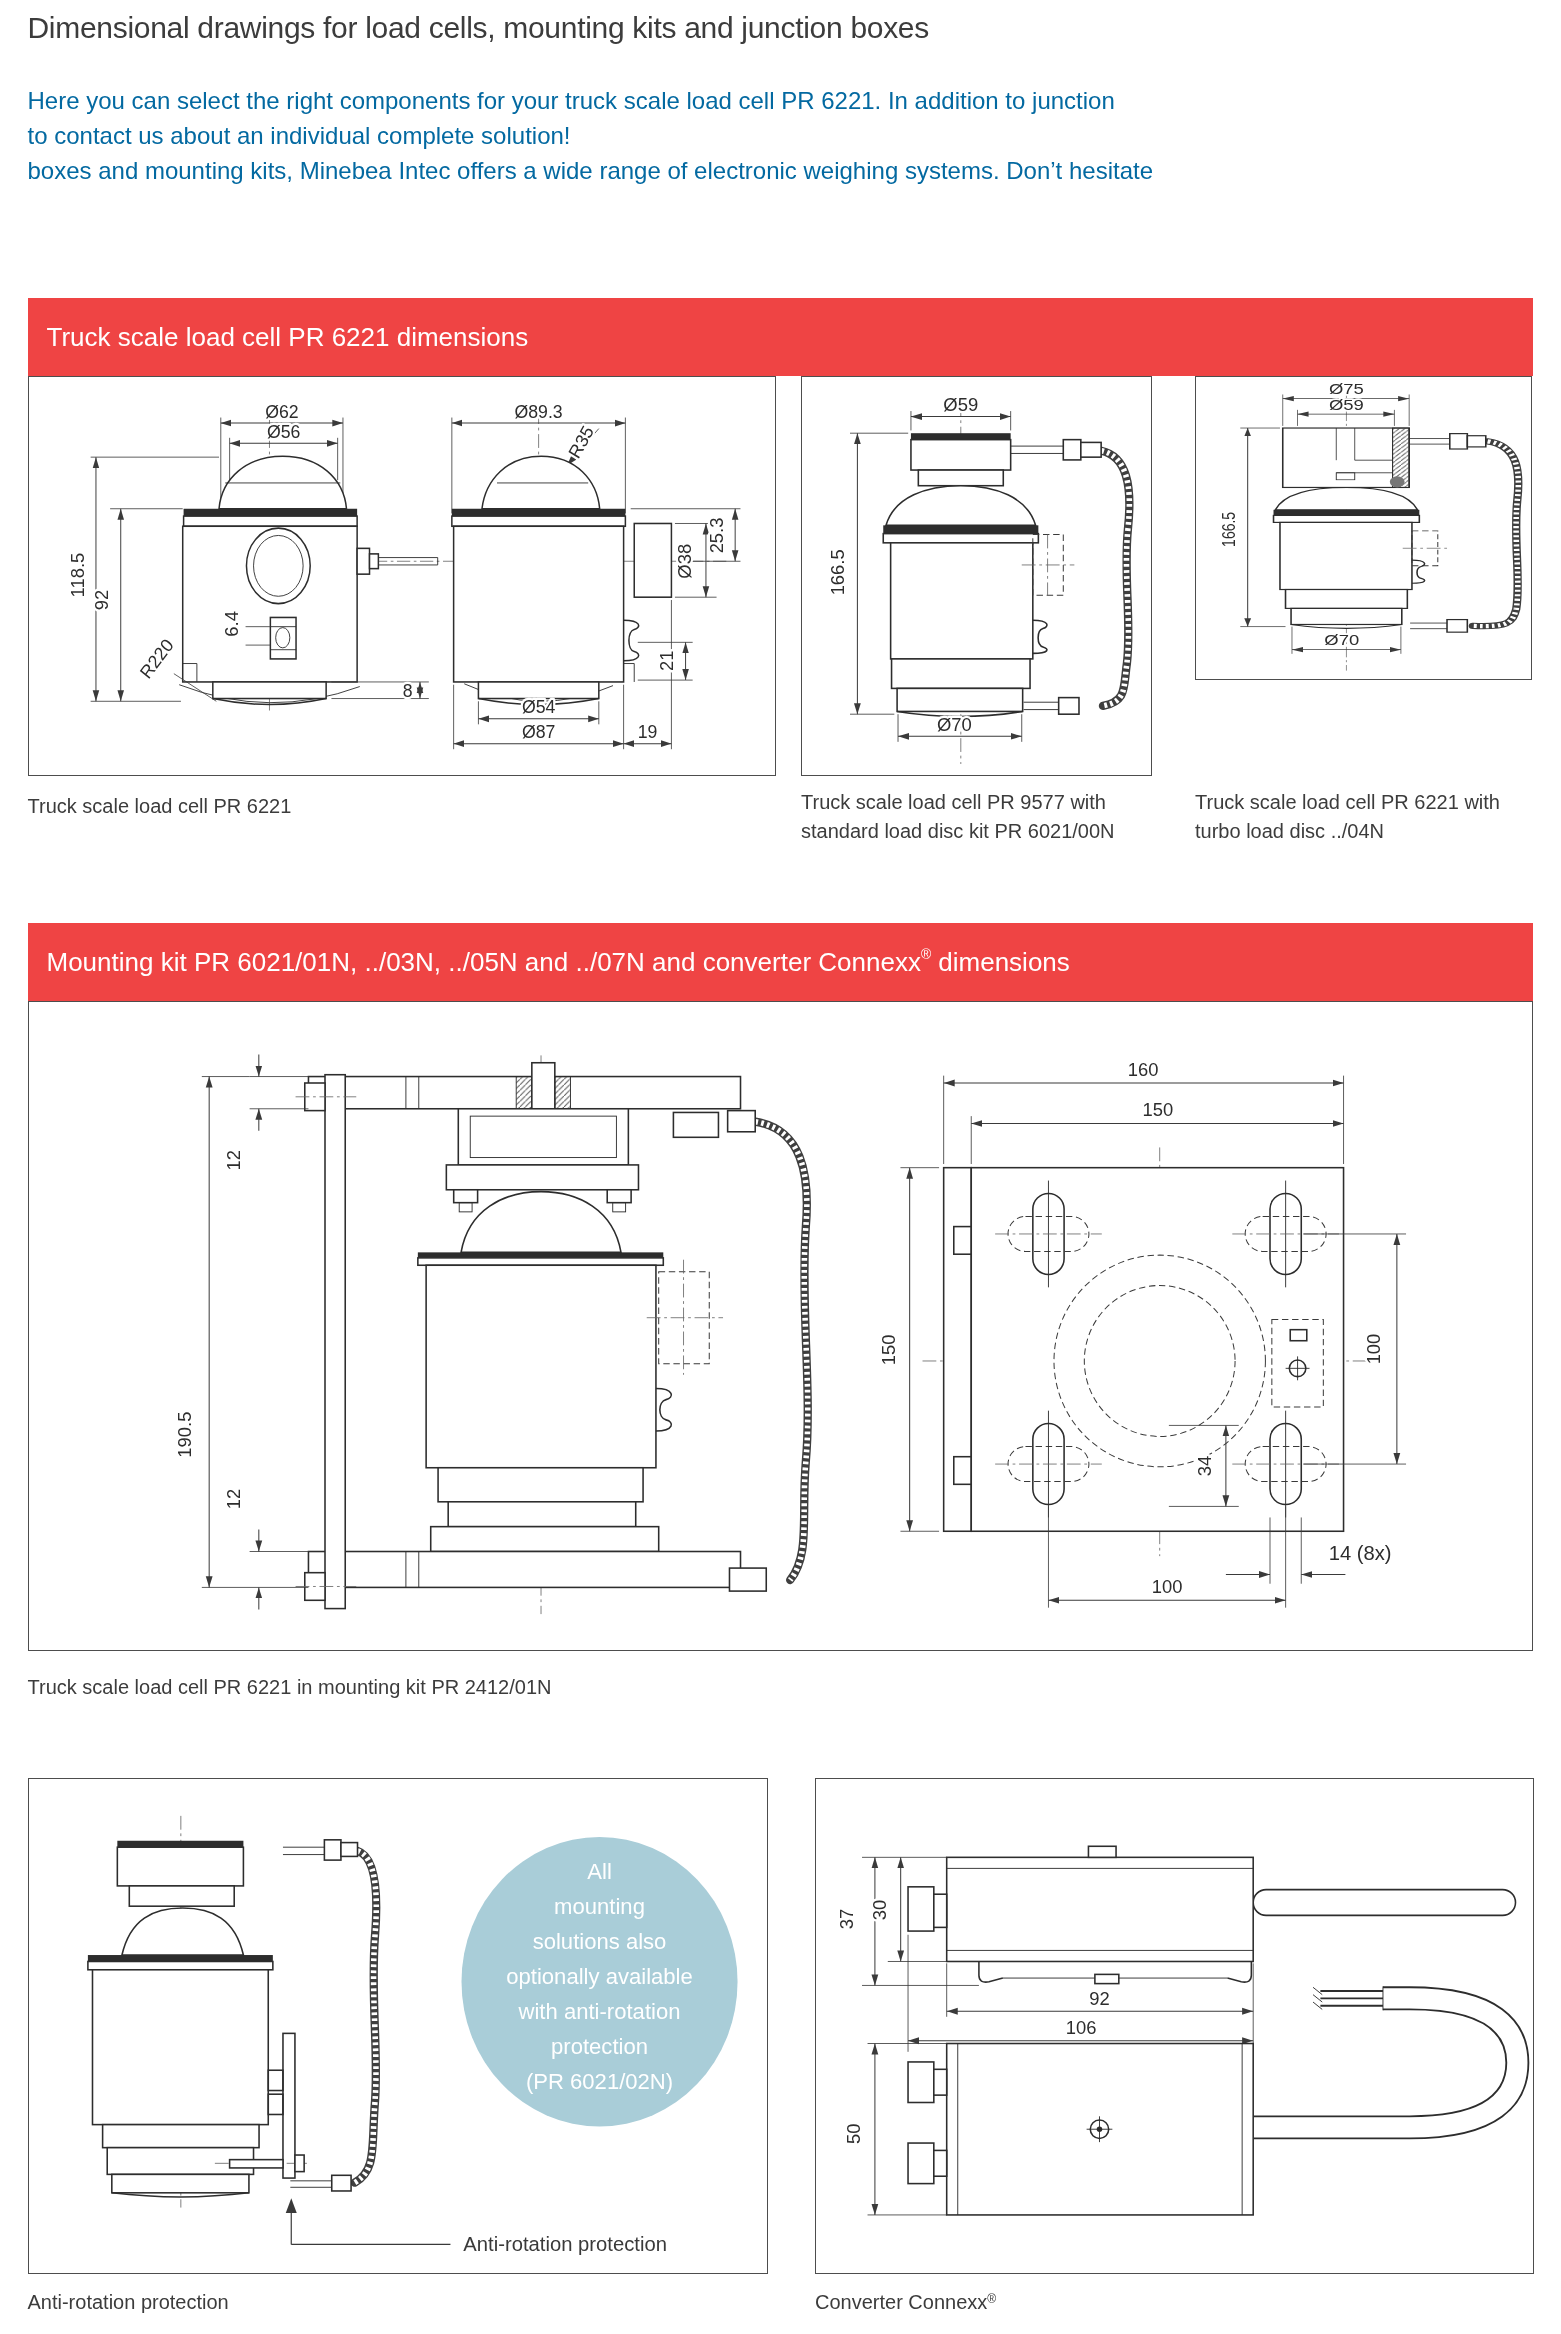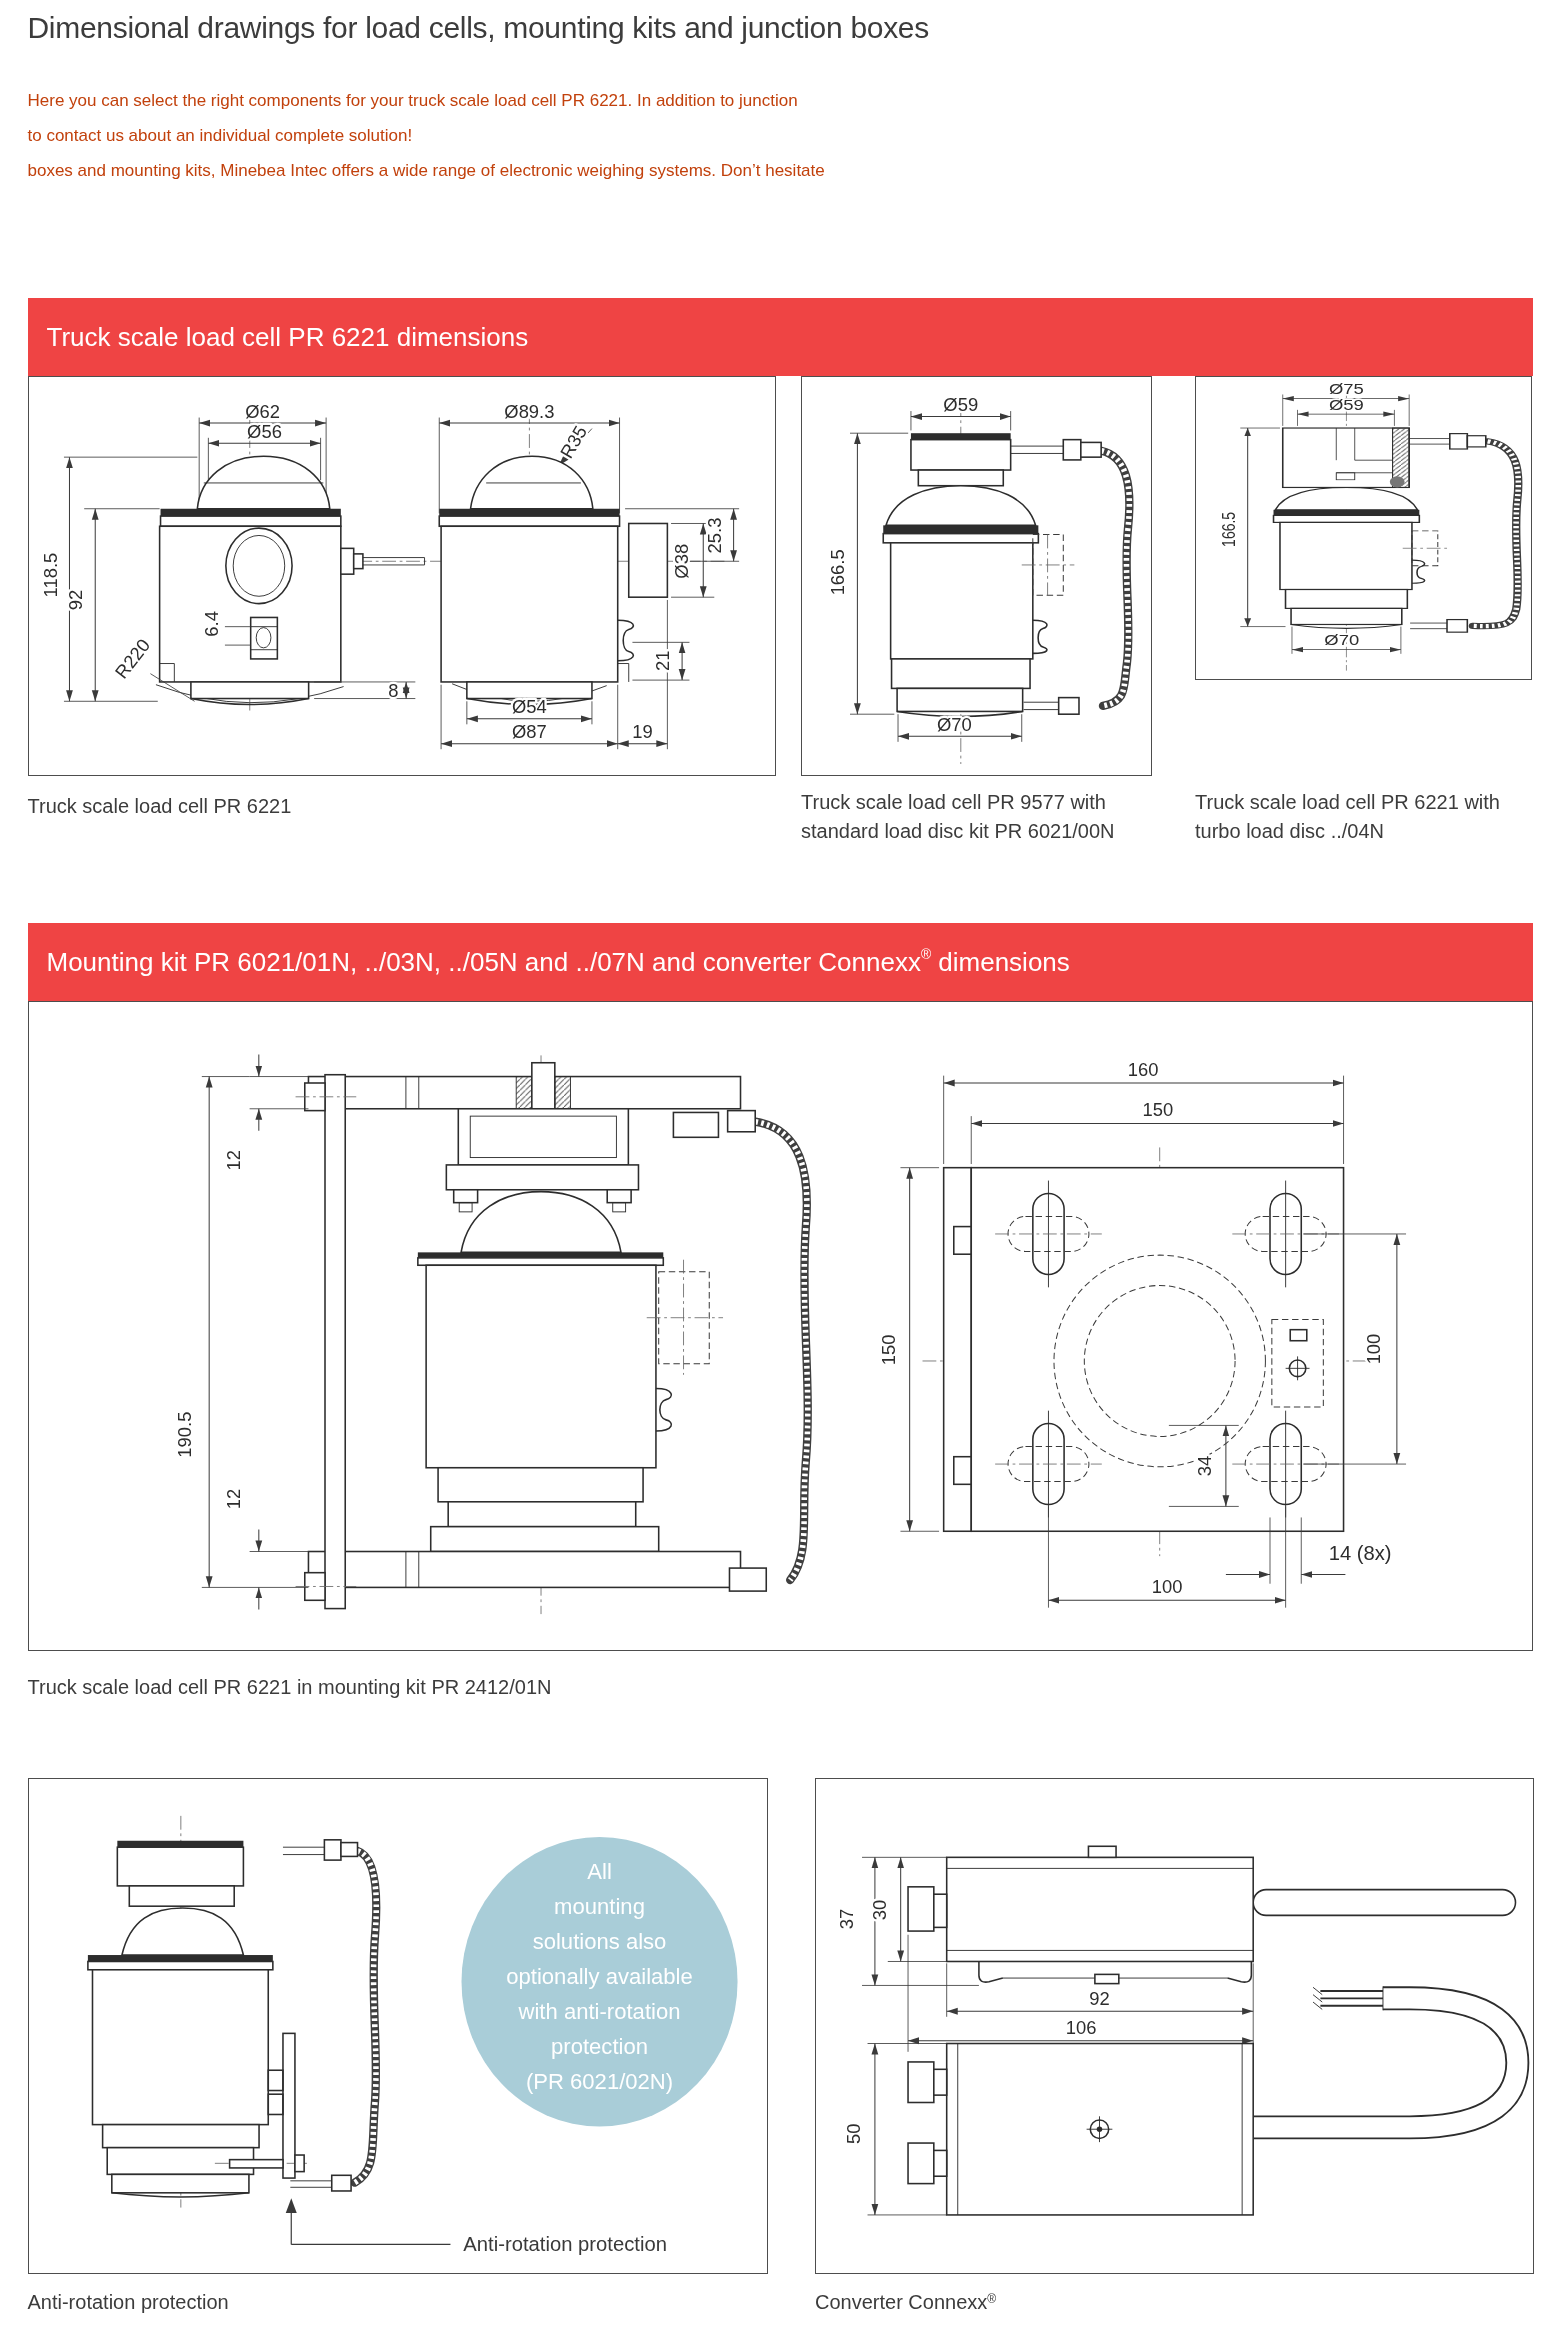--- a/index.html
+++ b/index.html
@@ -1,20 +1,20 @@
 <!DOCTYPE html>
 <html style="font-size:14.7px"><head>
 <meta charset="utf-8">
 <style>
   html,body{margin:0;padding:0;background:#fff;}
   #page{position:relative;width:1561px;height:2334px;background:#fff;
         font-family:"Liberation Sans",sans-serif;color:#3c3c3c;overflow:hidden;}
   .abs{position:absolute;}
   #page-title{left:27.5px;top:11px;font-size:30px;letter-spacing:-0.3px;color:#3c3c3c;}
-  #intro{left:27.5px;top:83px;font-size:17px;line-height:35px;color:#c2410c;}
+  #intro{left:27.5px;top:83px;font-size:24px;line-height:35px;color:#0369a1;}
   .bluebar{left:27.5px;width:1505px;height:78px;background:#ef4444;}
   .bluebar .bartext{position:absolute;left:19px;top:0;line-height:78px;font-size:26px;color:#fff;}
   .bluebar sup{font-size:13.8px;line-height:0;vertical-align:12px;}
   .dbox{background:#fff;border:1.8px solid #4d4d4d;box-sizing:border-box;}
   .dbox svg{display:block;width:100%;height:100%;}
   .cap{font-size:20px;line-height:28.5px;color:#3c3c3c;}
   .cap sup{font-size:12px;vertical-align:6.4px;line-height:0;}
 
   
   .o{fill:#fff;stroke:#2d2d2d;stroke-width:1.7;}
@@ -46,21 +46,21 @@
   <div id="intro" class="abs">
     <div>Here you can select the right components for your truck scale load cell PR 6221. In addition to junction</div>
     <div>to contact us about an individual complete solution!</div>
     <div>boxes and mounting kits, Minebea Intec offers a wide range of electronic weighing systems. Don’t hesitate</div>
   </div>
 
   <div class="abs bluebar" style="top:298px;">
     <div class="bartext">Truck scale load cell PR 6221 dimensions</div>
   </div>
 
-  <div class="abs dbox" style="left:27.5px;top:376px;width:748px;height:400px;">
+  <div class="abs dbox" style="left:27.5px;top:376px;width:748px;height:400px;padding-left:28px;">
     <svg viewBox="0 0 811 432" preserveAspectRatio="none">
       <defs>
         <marker id="arA" markerWidth="12" markerHeight="9" refX="12" refY="4.5" orient="auto-start-reverse" markerUnits="userSpaceOnUse">
           <path d="M12,4.5 L0,0.8 L0,8.2 Z"></path>
         </marker>
       </defs>
 
       <g>
         <line class="cl" x1="240" y1="36" x2="240" y2="362"></line>
         <line class="cl" x1="150" y1="200" x2="455" y2="200"></line>

